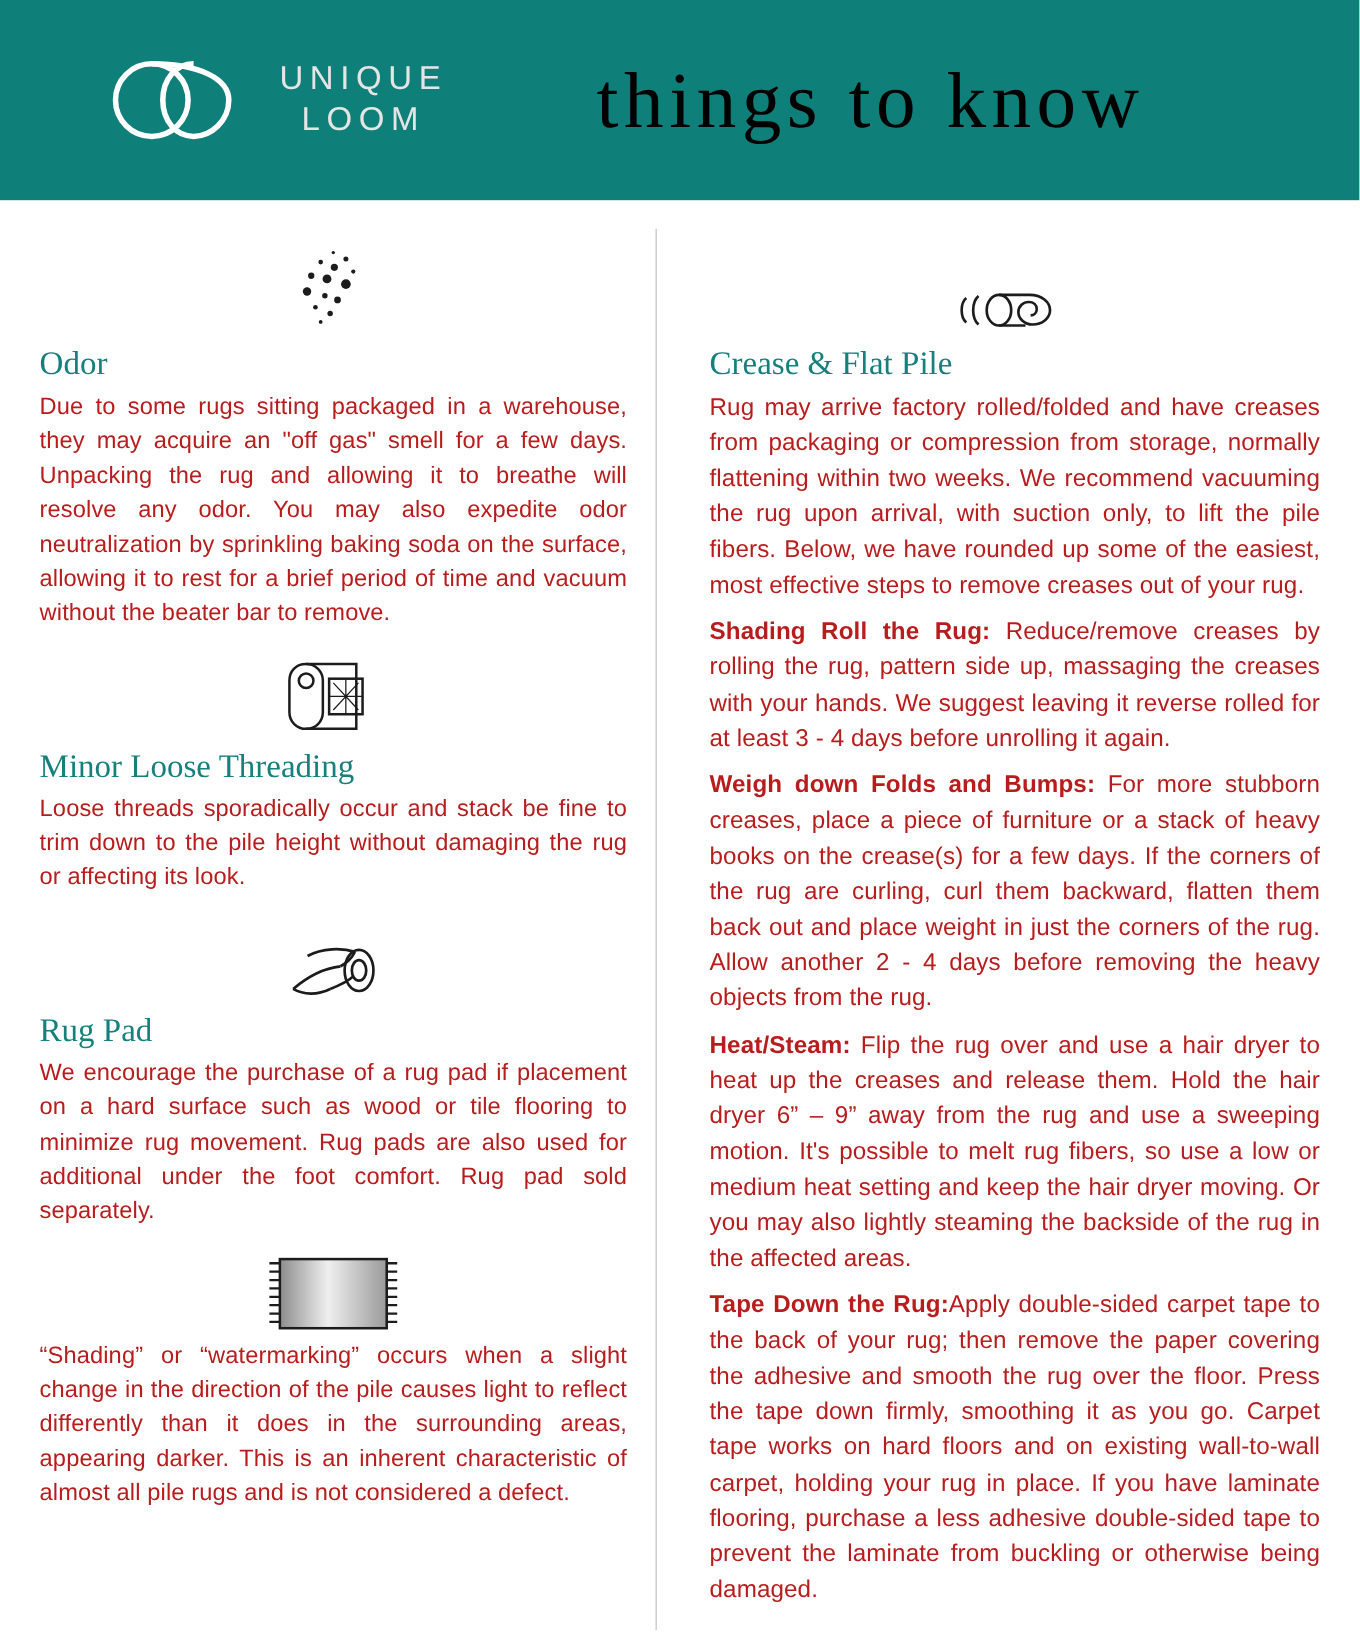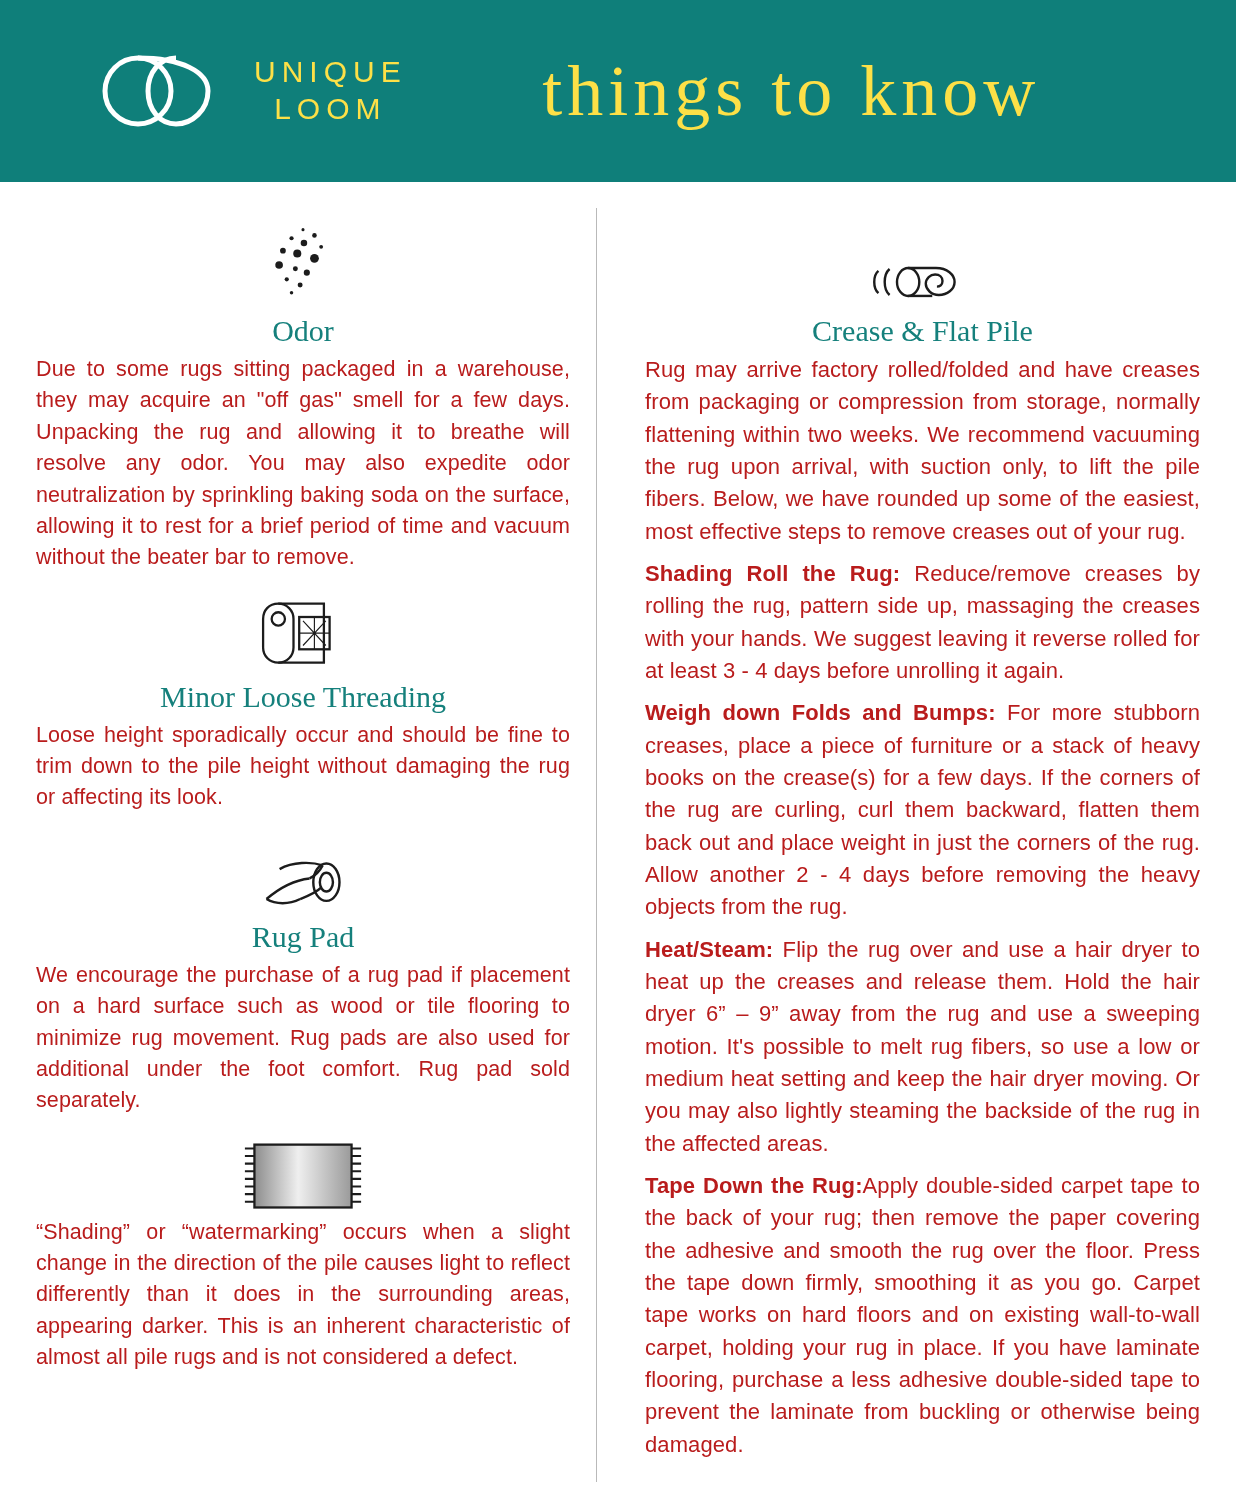--- a/index.html
+++ b/index.html
@@ -29,34 +29,34 @@
     align-items: center;
     gap: 18px;
     flex: 0 0 auto;
   }
   .brand-mark {
     width: 140px;
     height: 78px;
     flex: 0 0 auto;
   }
   .brand-text {
-    color: #fde047;
+    color: #e5e5e5;
     font-family: "Liberation Sans", sans-serif;
     font-size: 30px;
     letter-spacing: 6px;
     line-height: 1.22;
     font-weight: 400;
   }
   .brand-text div { white-space: nowrap; }
   .brand-text .line2 { text-align: center; }
 
   .header-title {
     flex: 1 1 auto;
     text-align: center;
-    color: #fde047;
+    color: #000000;
     font-family: "Liberation Serif", serif;
     font-size: 72px;
     letter-spacing: 5px;
     padding-right: 20px;
     font-weight: 400;
   }
 
   
   .content {
     display: flex;
@@ -82,21 +82,20 @@
 
   
   .icon-wrap {
     display: flex;
     justify-content: center;
     align-items: flex-end;
     height: 96px;
     margin-top: 4px;
   }
   .sec-title {
-    text-align: center;
     color: #15807c;
     font-family: "Liberation Serif", serif;
     font-size: 30px;
     margin: 6px 0 6px 0;
     font-weight: 400;
   }
 
   p.body {
     margin: 0 0 10px 0;
     font-size: 21.5px;
@@ -172,21 +171,21 @@
             <path d="M24 6 c-10 0 -16 7 -16 16 v30 c0 9 7 16 16 16 c9 0 16-7 16-16 v-30 c0-9 -7-16 -16-16 z"></path>
             <ellipse cx="24" cy="22" rx="7" ry="7"></ellipse>
             <rect x="46" y="20" width="32" height="34"></rect>
           </g>
           <g stroke="#1c1c1c" stroke-width="1.2" fill="none">
             <path d="M50 24 l24 26 M74 24 l-24 26 M62 20 v34 M46 37 h32"></path>
           </g>
         </svg>
       </div>
       <div class="sec-title">Minor Loose Threading</div>
-      <p class="body">Loose height sporadically occur and should be fine to trim down to the pile height without damaging the rug or affecting its look.</p>
+      <p class="body">Loose threads sporadically occur and stack be fine to trim down to the pile height without damaging the rug or affecting its look.</p>
     </div>
 
     <div>
       <div class="icon-wrap">
         <svg viewBox="0 0 110 62" width="104" height="58" aria-hidden="true">
           <g fill="none" stroke="#1c1c1c" stroke-width="2.6">
             <path d="M30 14 C44 6, 64 6, 76 10"></path>
             <path d="M16 46 C30 34, 44 26, 62 24"></path>
             <path d="M16 46 C26 52, 40 52, 52 46"></path>
             <ellipse cx="80" cy="28" rx="14" ry="20"></ellipse>

